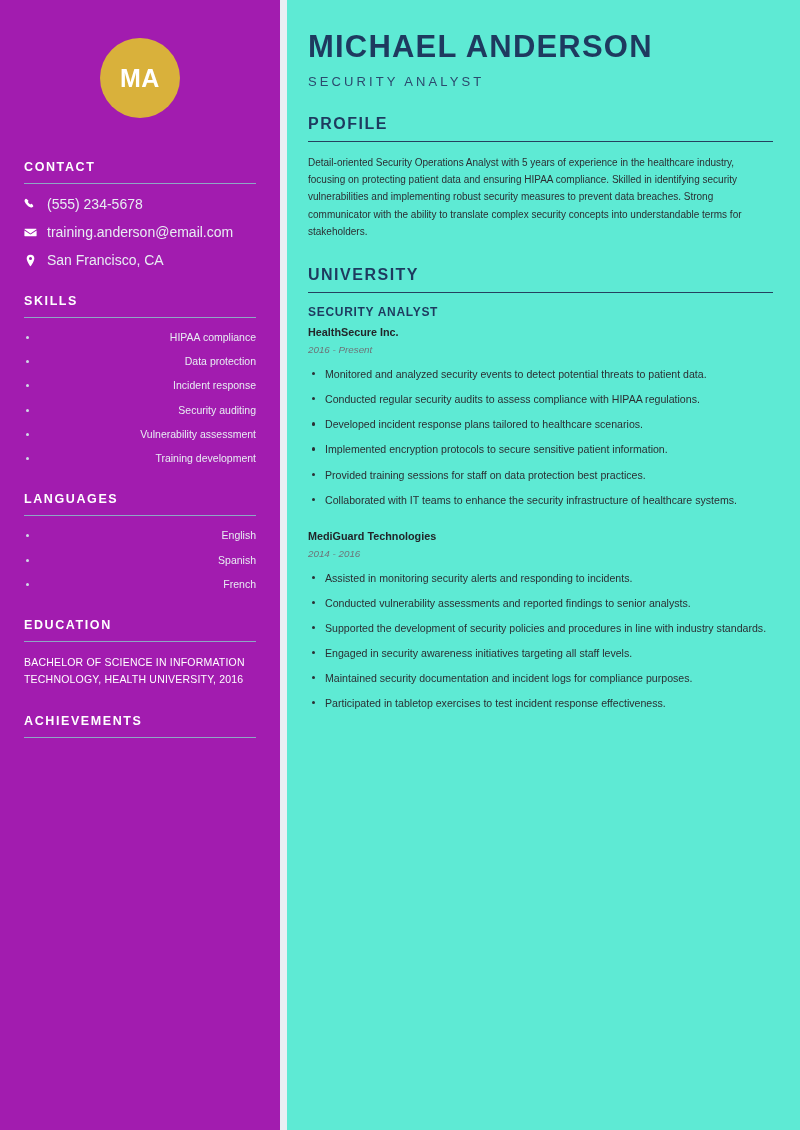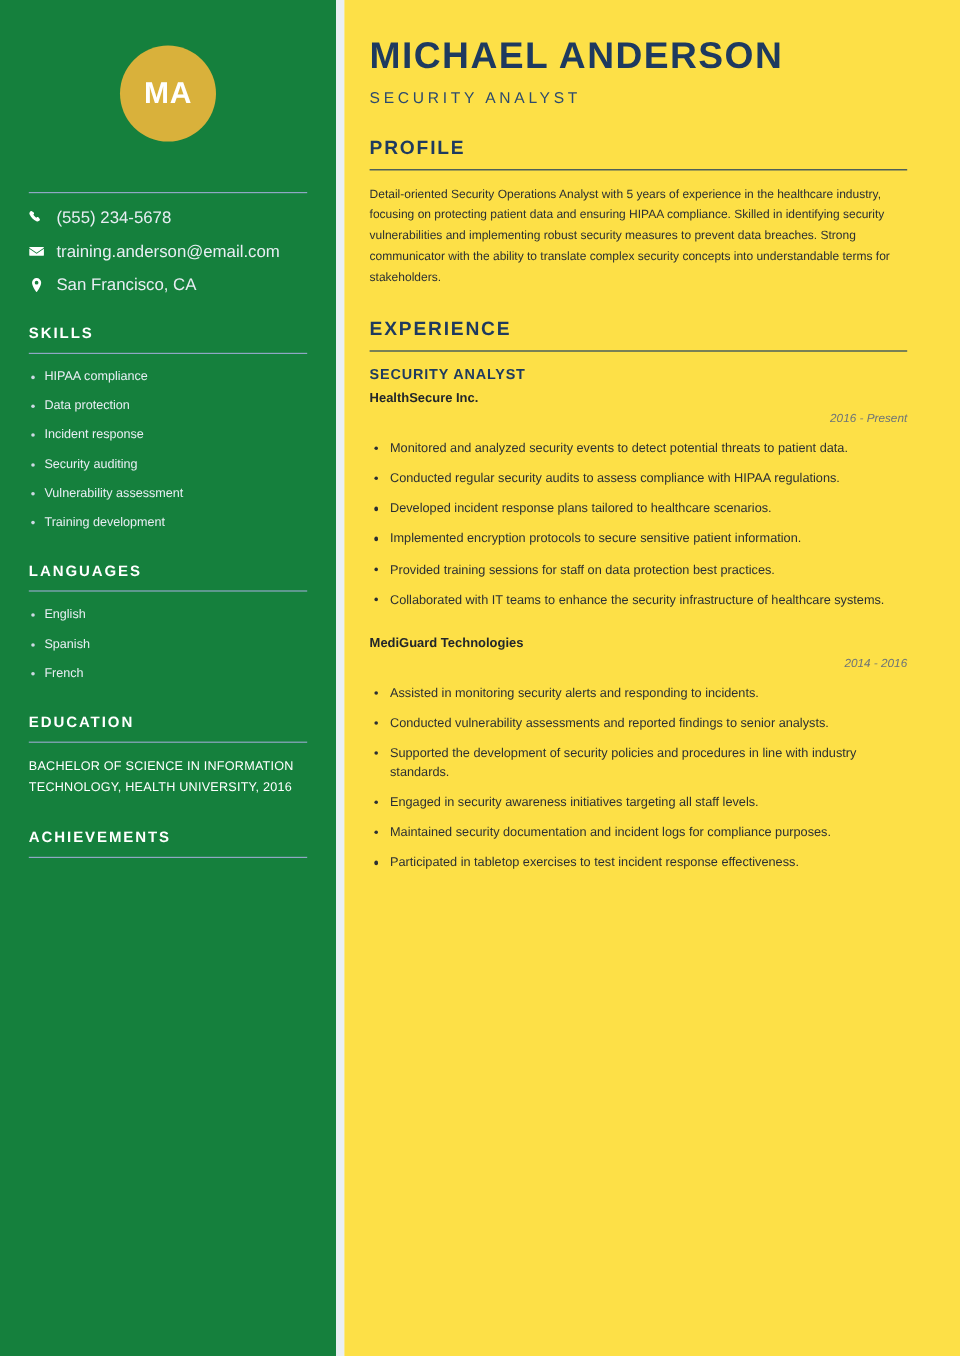--- a/index.html
+++ b/index.html
@@ -17,21 +17,21 @@
     height: 1130px;
     display: flex;
     background: #f4f7f8;
     overflow: hidden;
   }
 
   
   .sidebar {
     width: 280px;
     flex: 0 0 280px;
-    background: #15803d;
+    background: #a21caf;
     padding: 0 24px;
     color: #ffffff;
   }
 
   .avatar-wrap {
     display: flex;
     justify-content: center;
     padding-top: 38px;
     padding-bottom: 42px;
   }
@@ -75,21 +75,21 @@
   .contact-icon {
     width: 13px;
     height: 13px;
     flex: 0 0 13px;
     display: flex;
     align-items: center;
     justify-content: center;
   }
   .contact-icon svg { display: block; }
 
-  .side-list { list-style: none; }
+  .side-list { list-style: none; text-align: right; }
   .side-list li {
     position: relative;
     padding-left: 13px;
     margin-bottom: 9px;
     font-size: 10.5px;
     line-height: 1.45;
     color: #e8edf3;
   }
   .side-list li::before {
     content: "";
@@ -112,22 +112,22 @@
 
   
   .gutter {
     width: 7px;
     flex: 0 0 7px;
     background: #eaeff3;
   }
 
   .main {
     flex: 1;
-    background: #fde047;
-    padding: 30px 44px 0 21px;
+    background: #5eead4;
+    padding: 30px 27px 0 21px;
   }
 
   .name {
     font-size: 31px;
     font-weight: bold;
     letter-spacing: 1.2px;
     color: #1e3a5f;
     line-height: 1.12;
   }
   .job-title {
@@ -172,21 +172,20 @@
     font-size: 10.8px;
     font-weight: bold;
     color: #22262a;
     margin-bottom: 6px;
   }
   .job-dates {
     font-size: 9.8px;
     font-style: italic;
     color: #6d7478;
     margin-bottom: 11px;
-    text-align: right;
   }
 
   .job-list { list-style: none; }
   .job-list li {
     position: relative;
     padding-left: 17px;
     margin-bottom: 9px;
     font-size: 10.6px;
     line-height: 1.52;
     color: #2b2f33;
@@ -207,20 +206,21 @@
 
 <div class="resume">
 
   <aside class="sidebar">
 
     <div class="avatar-wrap">
       <div class="avatar">MA</div>
     </div>
 
     <section class="side-section">
+      <div class="side-heading">CONTACT</div>
       <div class="side-rule"></div>
 
       <div class="contact-row">
         <span class="contact-icon">
           <svg width="13" height="13" viewBox="0 0 16 16" fill="#ffffff">
               <path d="M3.2 1.2a1.1 1.1 0 0 0-1.5.15L1 2.2C.5 2.8.5 3.7.9 4.6c1.3 3 3.9 5.6 6.9 6.9.9.4 1.8.4 2.4-.1l.85-.7a1.1 1.1 0 0 0 .15-1.5l-1.3-1.7a1 1 0 0 0-1.3-.25l-1 .6a9.4 9.4 0 0 1-2.9-2.9l.6-1a1 1 0 0 0-.25-1.3L3.2 1.2z"></path>
             </svg>
         </span>
         <span>(555) 234-5678</span>
       </div>
@@ -288,21 +288,21 @@
     <h1 class="name">MICHAEL ANDERSON</h1>
     <div class="job-title">SECURITY ANALYST</div>
 
     <section class="main-section">
       <div class="main-heading">PROFILE</div>
       <div class="main-rule"></div>
       <p class="profile-text">Detail-oriented Security Operations Analyst with 5 years of experience in the healthcare industry, focusing on protecting patient data and ensuring HIPAA compliance. Skilled in identifying security vulnerabilities and implementing robust security measures to prevent data breaches. Strong communicator with the ability to translate complex security concepts into understandable terms for stakeholders.</p>
     </section>
 
     <section class="main-section">
-      <div class="main-heading">EXPERIENCE</div>
+      <div class="main-heading">UNIVERSITY</div>
       <div class="main-rule"></div>
 
       <div class="job">
         <div class="job-role">SECURITY ANALYST</div>
         <div class="job-company">HealthSecure Inc.</div>
         <div class="job-dates">2016 - Present</div>
         <ul class="job-list">
           <li>Monitored and analyzed security events to detect potential threats to patient data.</li>
           <li>Conducted regular security audits to assess compliance with HIPAA regulations.</li>
           <li>Developed incident response plans tailored to healthcare scenarios.</li>

